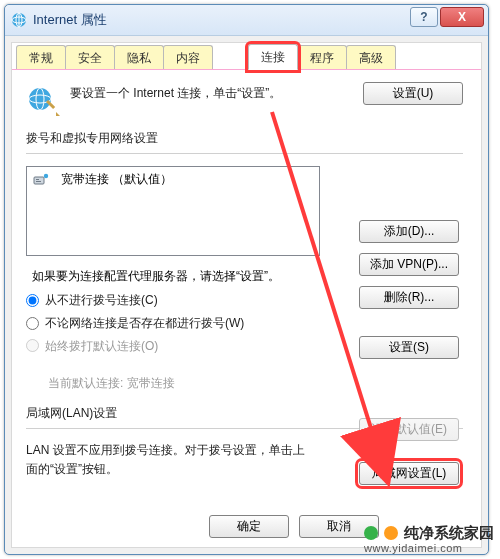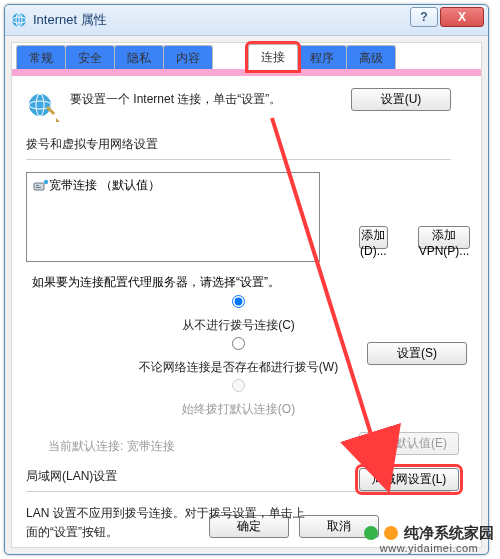--- a/index.html
+++ b/index.html
@@ -73,41 +73,41 @@
     display: flex;
     align-items: flex-end;
     height: 26px;
     padding-left: 4px;
     background: #fff;
   }
   .tab {
     padding: 4px 12px 3px 12px;
     border: 1px solid #b9b9b9;
     border-bottom: none;
-    background: #3b82f6;
+    background: #fef9c3;
     margin-right: -1px;
     border-radius: 3px 3px 0 0;
     font-size: 12px;
     position: relative;
     top: 1px;
     color: #333;
   }
   .tab.active {
     background: #fff;
     border-bottom: 1px solid #fff;
     z-index: 2;
     margin-left: 36px;
   }
   .tab.highlight {
     outline: 3px solid #ff3b3b;
     outline-offset: 0;
   }
   .tabpage {
-    border-top: 7px solid #f9a8d4;
-    padding: 12px 30px 0 14px;
+    border-top: 1px solid #f9a8d4;
+    padding: 12px 18px 0 14px;
     height: 438px;
     position: relative;
     box-sizing: border-box;
   }
   .row {
     display: flex;
     align-items: flex-start;
     margin-bottom: 14px;
   }
   .globe-icon {
@@ -146,42 +146,42 @@
   }
   .listbox {
     width: 294px;
     height: 90px;
     border: 1px solid #828790;
     background: #fff;
     box-sizing: border-box;
     padding: 2px;
   }
   .listitem {
-    display:flex; align-items:center; gap:0;
+    display:flex; align-items:center; gap:12px;
     padding: 2px 4px;
   }
   .listitem .li-icon { width:16px; height:16px; display:inline-block; }
   .sidecol {
     position: absolute;
     right: 14px;
     width: 116px;
     display: flex;
-    flex-direction: row;
-    gap: 22px;
+    flex-direction: column;
+    gap: 10px;
   }
   .sidecol.btns1 { top: 150px; }
   .sidecol.btns2 { top: 266px; justify-content: flex-end; }
-  .sidecol.btns3 { top: 356px; align-items: center; }
+  .sidecol.btns3 { top: 348px; }
   .sidecol.btns4 { top: 392px; }
   .radios {
     margin-top: 4px;
     line-height: 1.9;
     color: #222;
   }
-  .radios label { display:flex; align-items:center; gap:6px;flex-direction:column; }
+  .radios label { display:flex; align-items:center; gap:6px; }
   .radios input { margin:0; }
   .radios label.disabled { color:#9a9a9a; }
   .defconn {
     margin: 15px 0 0 22px;
     color: #9a9a9a;
   }
   .lan-desc {
     width: 290px;
     line-height: 1.6;
     color: #222;
@@ -210,21 +210,21 @@
     top: 32px;
     width: 170px;
     height: 400px;
     pointer-events: none;
     z-index: 10;
   }
   .watermark {
     position: absolute;
     right: 6px;
     bottom: 4px;
-    text-align: center;
+    text-align: left;
     color: #2d2d2d;
     line-height: 1.2;
     font-size: 12px;
     z-index: 20;
     pointer-events: none;
   }
   .watermark .big {
     font-size: 15px;
     font-weight: bold;
     display: flex;

